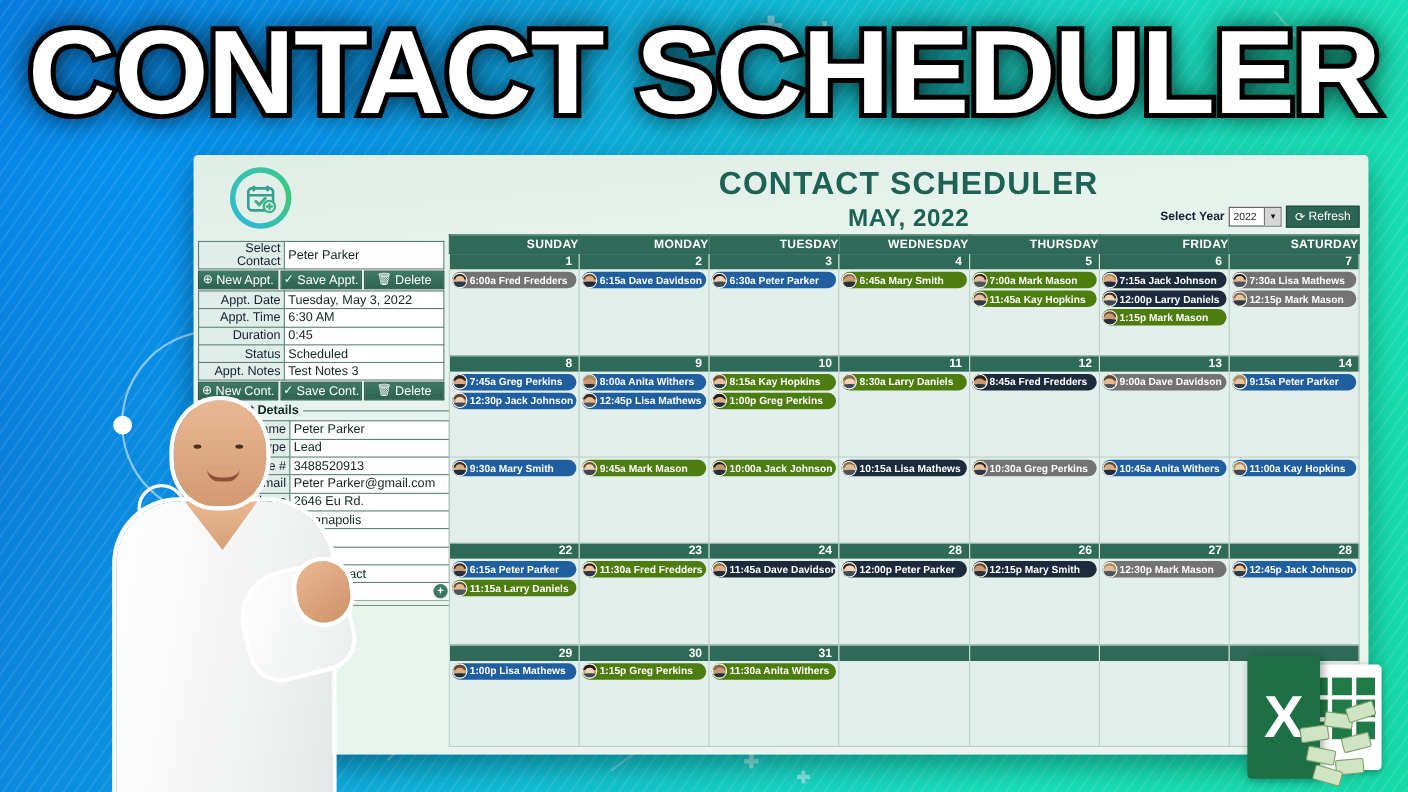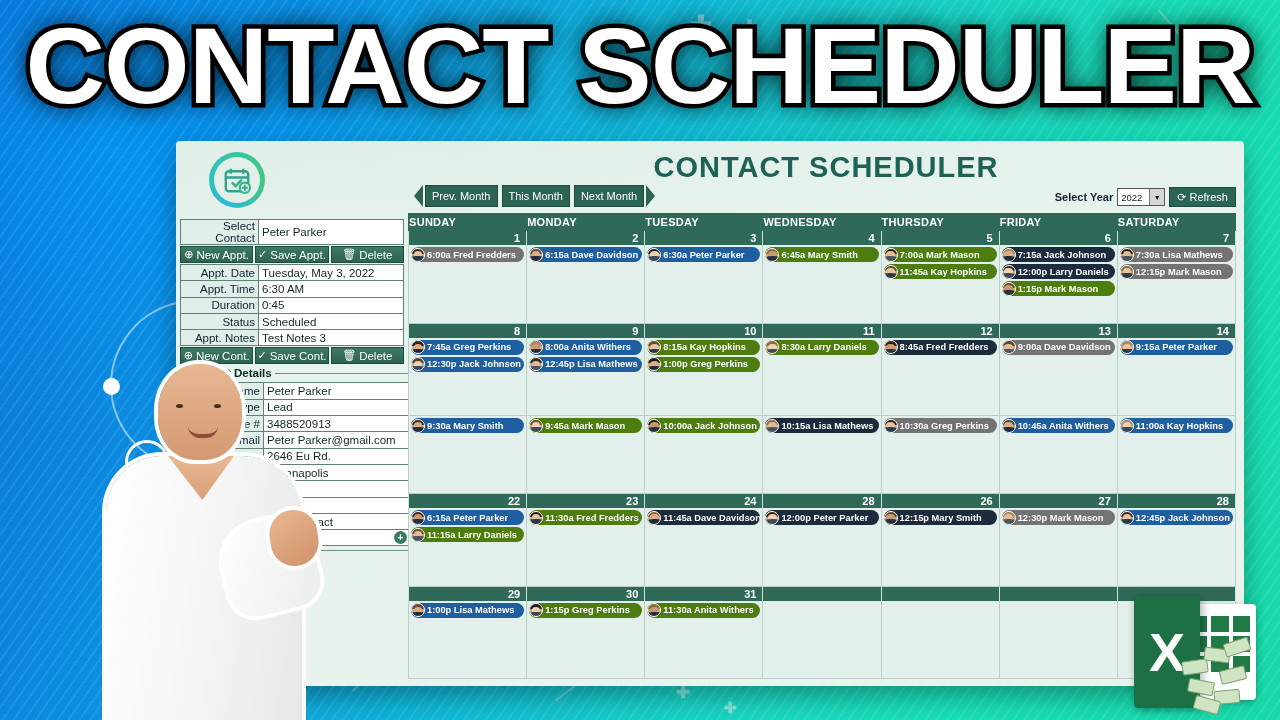--- a/index.html
+++ b/index.html
@@ -117,21 +117,21 @@
     display:flex;align-items:center;padding-left:3px;color:#222;position:relative;
   }
   .ysel .arr{ position:absolute; right:0; top:0; width:15px; height:16px; background:#d6d6d6;
               border-left:1px solid #777; display:flex;align-items:center;justify-content:center;font-size:7px;color:#111;}
   .rbtn{ background:#2c6454;color:#fff;font-size:11px;height:20px;display:flex;align-items:center;gap:3px;padding:0 7px;border:1px solid #1e4b3e;}
 
   
   .caltable{ position:absolute; left:0; top:72px; right:6px; border-collapse:collapse; table-layout:fixed; width:828px;}
   .caltable th{
     background:#2f6a59; color:#fff; font-size:11px; font-weight:700; letter-spacing:.3px;
-    height:17px; border:1px solid #2f6a59; text-align:left;
+    height:17px; border:1px solid #2f6a59; text-align:right;
   }
   .daynum{
     background:#2f6a59; color:#fff; font-size:11px; font-weight:700; text-align:right;
     padding:1px 6px 1px 0; border-left:1px solid #cfe3db; border-right:1px solid #cfe3db;
   }
   td.daycell{
     background:#e2efea; height:78px; vertical-align:top; padding:2px 2px 0;
     border-left:1px solid #b9cfc7; border-right:1px solid #b9cfc7; border-bottom:1px solid #b9cfc7;
   }
   td.daycell.empty{ background:#e2efea; }
@@ -336,28 +336,22 @@
             </td>
           </tr>
         </tbody>
             </table>
       </fieldset>
     </div>
   </div>
 
   <div class="cal-panel">
     <div class="cal-title">CONTACT SCHEDULER</div>
-
-    <div class="navbtns">
-      <span class="chev-l"></span>
-      <div class="nbtn">Prev. Month</div>
-      <div class="nbtn">This Month</div>
-      <div class="nbtn">Next Month</div>
-      <span class="chev-r"></span>
-    </div>
+    <div class="cal-sub">MAY, 2022</div>
+
 
     <div class="yearbox">
       <span class="lab">Select Year</span>
       <div class="ysel">
         <span>2022</span>
         <span class="arr">▼</span>
       </div>
       <div class="rbtn">
         <span>⟳</span>
         <span>Refresh</span>

